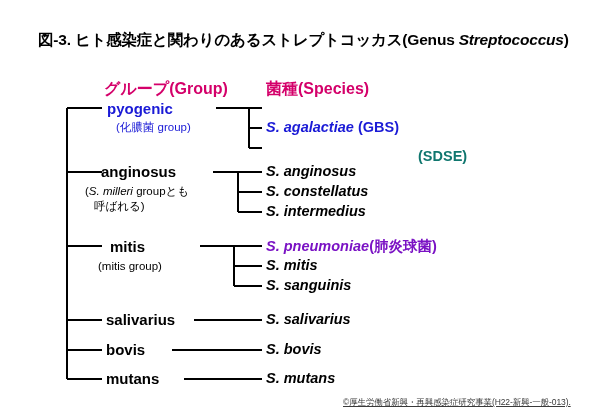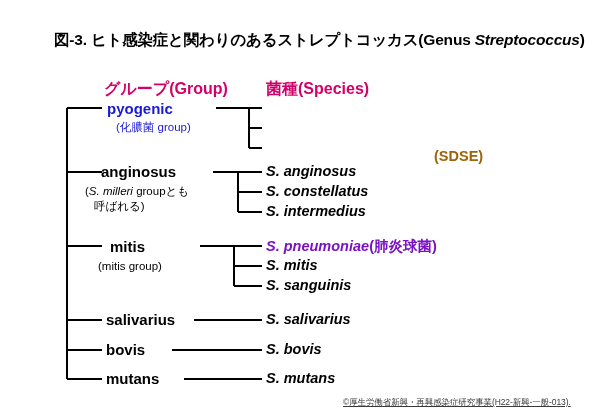--- a/index.html
+++ b/index.html
@@ -26,21 +26,20 @@
   
   .title {
     position: absolute;
     left: 38px;
     top: 30px;
     font-size: 15.5px;
     font-weight: bold;
     letter-spacing: -0.2px;
     white-space: nowrap;
     color: #000;
-    margin-left: 16px;
   }
   .title .ital {
     font-style: italic;
   }
 
   
   .col-head {
     position: absolute;
     font-size: 16px;
     font-weight: bold;
@@ -91,23 +90,22 @@
   .species.blue { color: #1a1ad6; }
   .species.purple { color: #7a12c4; }
   .species .rom { font-style: normal; }
 
   .sdse {
     position: absolute;
     left: 418px;
     top: 148px;
     font-size: 14.5px;
     font-weight: bold;
-    color: #a16207;
-    white-space: nowrap;
-    margin-left: 16px;
+    color: #0f766e;
+    white-space: nowrap;
   }
 
   
   .footer {
     position: absolute;
     left: 343px;
     top: 397px;
     font-size: 8.5px;
     color: #3a3a3a;
     white-space: nowrap;
@@ -174,20 +172,21 @@
   <div class="group-sub" style="left:94px; top:199px;">呼ばれる)</div>
 
   <div class="group-name" style="left:110px; top:238px;">mitis</div>
   <div class="group-sub" style="left:98px; top:259px;">(mitis group)</div>
 
   <div class="group-name" style="left:106px; top:311px;">salivarius</div>
   <div class="group-name" style="left:106px; top:341px;">bovis</div>
   <div class="group-name" style="left:106px; top:370px;">mutans</div>
 
 
+  <div class="species blue" style="left:266px; top:119px;"><span>S. agalactiae </span><span class="rom">(GBS)</span></div>
 
 
   <div class="sdse">(SDSE)</div>
 
   <div class="species" style="left:266px; top:163px;">S. anginosus</div>
   <div class="species" style="left:266px; top:183px;">S. constellatus</div>
   <div class="species" style="left:266px; top:203px;">S. intermedius</div>
 
   <div class="species purple" style="left:266px; top:237px;"><span>S. pneumoniae</span><span class="rom">(肺炎球菌)</span></div>
   <div class="species" style="left:266px; top:257px;">S. mitis</div>

